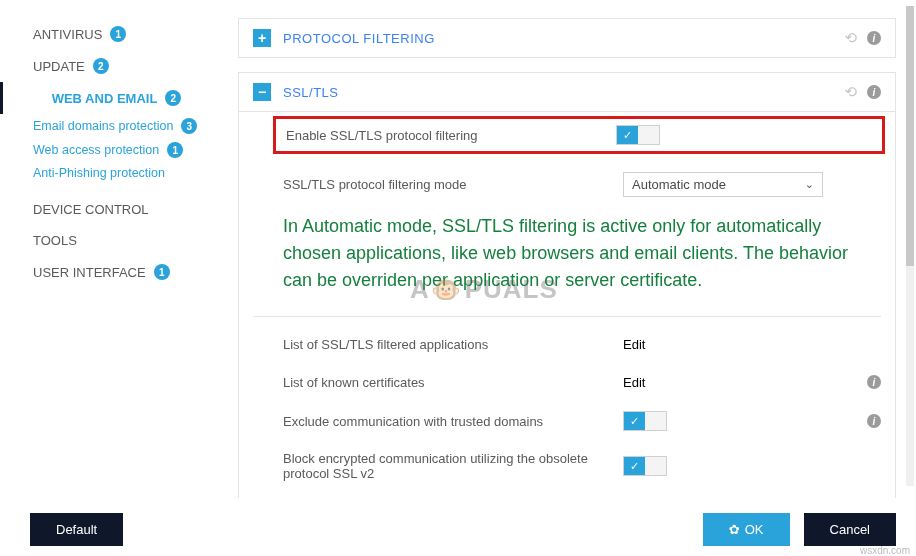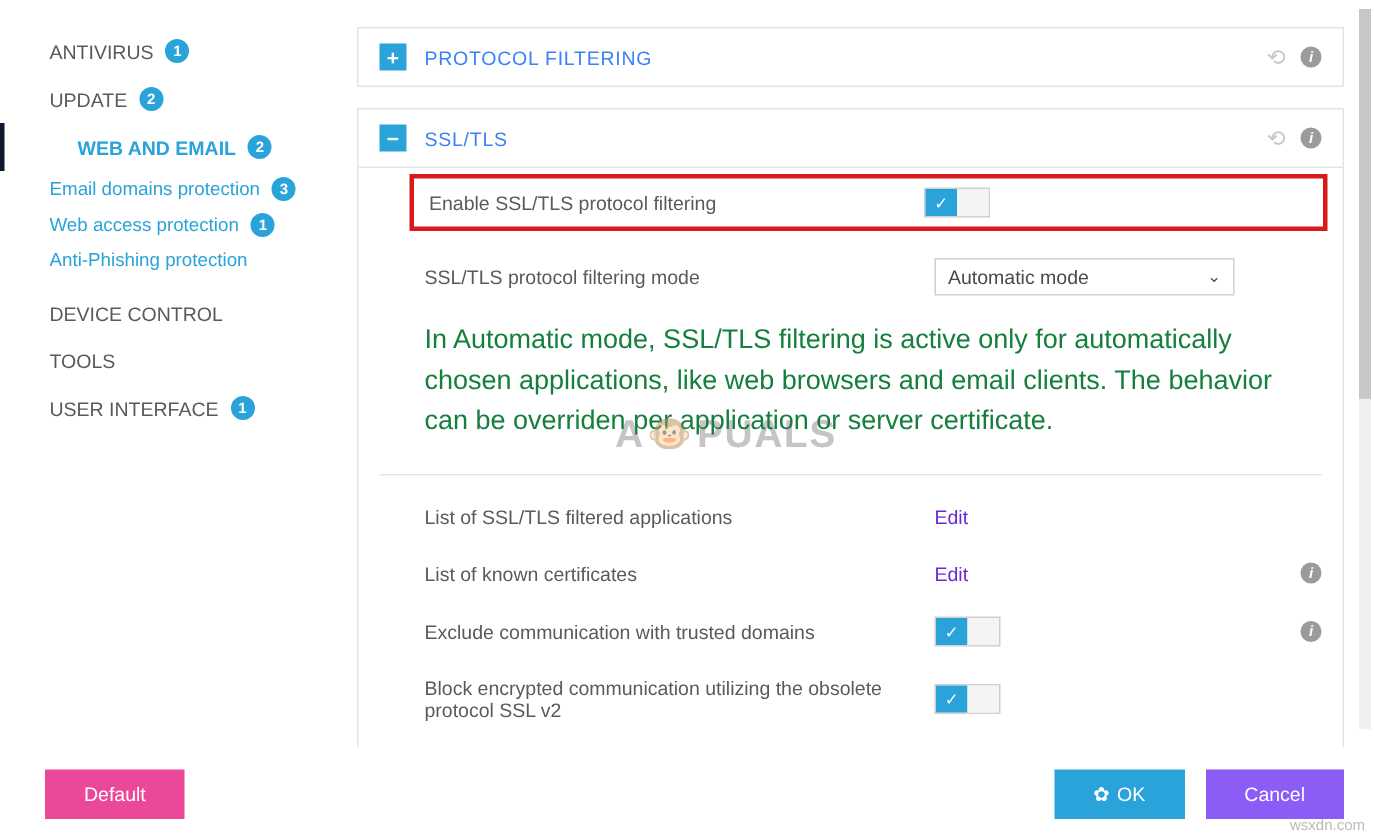--- a/index.html
+++ b/index.html
@@ -138,47 +138,47 @@
     color: #4a4a4a;
     cursor: pointer;
   }
   .chev { font-size: 11px; color: #555; }
   .desc {
     padding: 6px 20px 14px 44px;
     color: #15803d;
     font-size: 18px;
     line-height: 1.5;
   }
-  .link { color: #6d28d9; cursor: pointer; }
+  .link { color: #000000; cursor: pointer; }
   .section-sub {
     font-weight: 600;
     color: #5a5a5a;
     padding: 14px 14px 6px 44px;
     display: flex;
     align-items: center;
     text-decoration: underline;
   }
   .divider { border-top: 1px solid #e4e4e4; margin: 8px 14px; }
   .footer {
     position: absolute;
     bottom: 10px; left: 0; right: 0;
     display: flex;
     padding: 0 20px 0 30px;
     align-items: center;
   }
   .btn {
     padding: 9px 26px;
-    background: #ec4899;
+    background: #0f172a;
     color: #fff;
     font-size: 13px;
     cursor: pointer;
     border: none;
   }
   .btn-ok { background: #2aa3da; margin-left: auto; margin-right: 14px; display:flex; align-items:center; gap:5px;}
-  .btn-cancel { background: #8b5cf6; }
+  .btn-cancel { background: #0f172a; }
   .watermark {
     position: absolute;
     bottom: 0; right: 6px;
     font-size: 10px; color: #bbb;
   }
   .logo-overlay {
     position: absolute;
     left: 410px; top: 274px;
     font-size: 26px; font-weight: 700;
     color: rgba(90,90,90,0.35);

